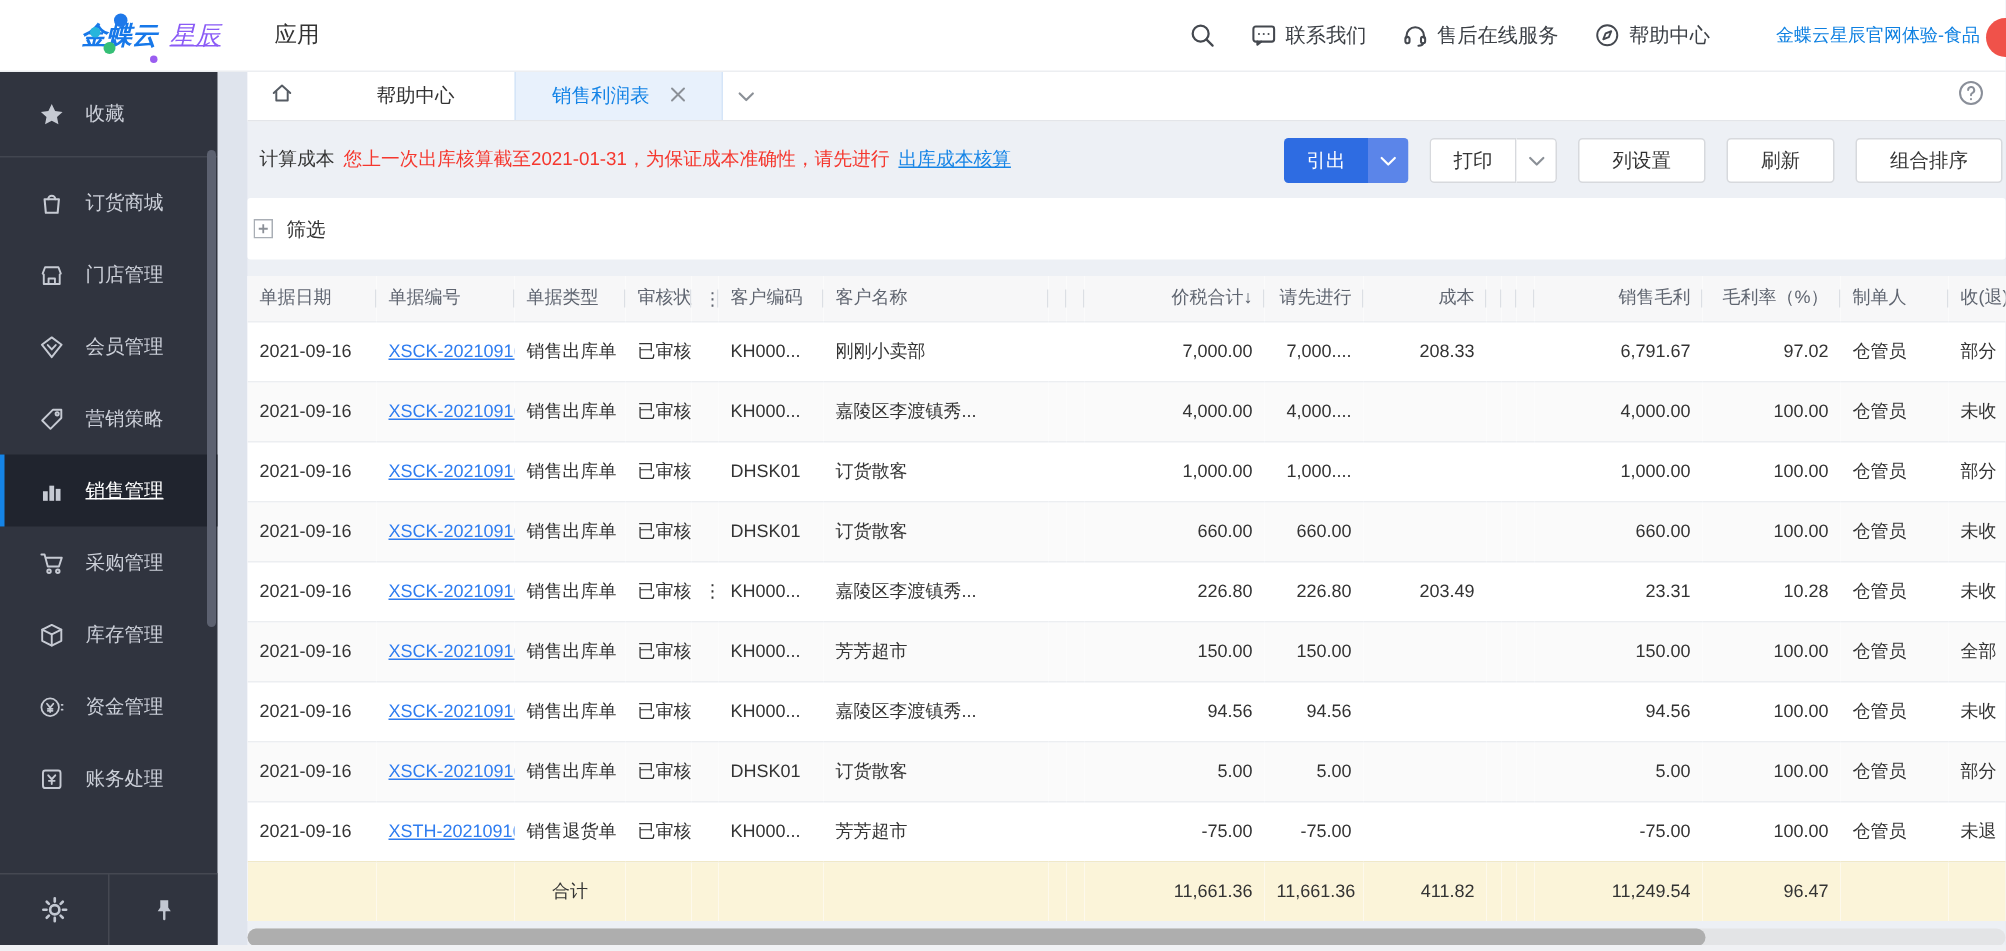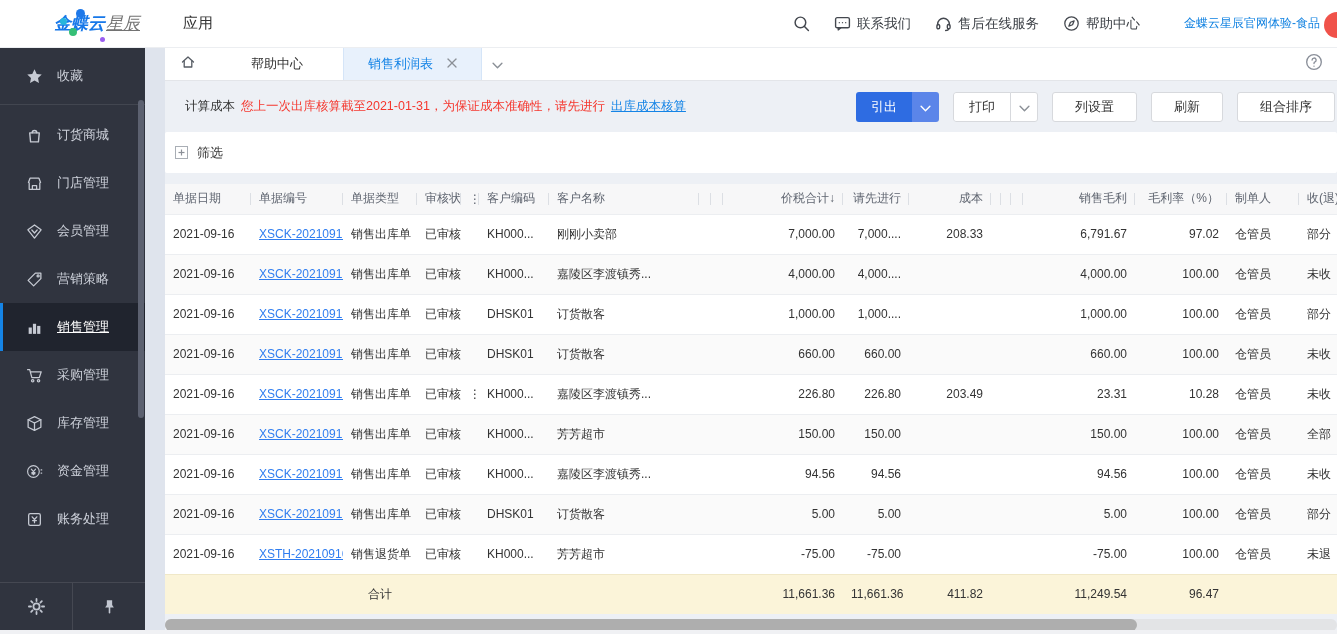--- a/index.html
+++ b/index.html
@@ -9,21 +9,21 @@
   
   .topnav{position:absolute;left:0;top:0;width:1337px;height:48px;background:#fff;
     border-bottom:1px solid #eceef1;display:flex;align-items:stretch;z-index:40;}
   .logo{position:relative;width:160px;display:flex;align-items:center;padding-left:54px;}
   .logo .dot{position:absolute;border-radius:50%;}
   .d1{width:9px;height:9px;background:#1e78e9;left:76px;top:9px;}
   .d2{width:7px;height:7px;background:#27b5dc;left:60px;top:18px;}
   .d3{width:8px;height:8px;background:#35bf76;left:69px;top:28px;}
   .d4{width:5px;height:5px;background:#9a5df0;left:100px;top:37px;}
   .brand-b{font-size:17px;font-weight:bold;color:#1778e9;font-style:italic;letter-spacing:0;}
-  .brand-l{font-size:17px;color:#737373;font-style:italic;margin-left:1px;text-decoration:underline;}
+  .brand-l{font-size:17px;color:#8b5cf6;font-style:italic;margin-left:8px;text-decoration:underline;}
   .nav-tab{display:flex;align-items:center;padding:0 23px;font-size:15px;color:#333;cursor:pointer;}
   .nav-tab.active{background:#0e80e1;color:#fff;}
   .topnav-right{flex:1;display:flex;align-items:center;justify-content:flex-end;gap:24px;padding-right:44px;}
   .tn-item{display:flex;align-items:center;gap:6px;font-size:13.5px;color:#3c4046;cursor:pointer;}
   .tn-item svg{display:block;}
   .account{display:flex;align-items:center;gap:6px;font-size:12px;color:#1778e9;cursor:pointer;}
   .avatar-sliver{position:absolute;right:-13px;top:12px;width:26px;height:26px;border-radius:50%;
     background:#f0524a;z-index:41;}
 
   
@@ -48,38 +48,38 @@
 
   .tabbar{height:33px;background:#fff;border-bottom:1px solid #e3e5e9;display:flex;align-items:stretch;}
   .tab-home{width:46px;display:flex;align-items:center;justify-content:center;color:#555;cursor:pointer;}
   .tab{display:flex;align-items:center;justify-content:center;gap:14px;padding:0 24px;font-size:13px;
     color:#333;min-width:132px;cursor:pointer;}
   .tab.active{background:#e8f1fc;color:#1584e6;border-left:1px solid #d5e5f8;border-right:1px solid #d5e5f8;}
   .tab-close{color:#8b9097;font-size:12px;line-height:1;cursor:pointer;}
   .tab-dd{width:30px;display:flex;align-items:center;justify-content:center;color:#8b9097;cursor:pointer;}
   .tab-help{margin-left:auto;display:flex;align-items:center;padding-right:14px;color:#8a8f99;cursor:pointer;}
 
-  .warnbar{height:51px;display:flex;align-items:center;padding:0 2px 0 20px;}
+  .warnbar{height:51px;display:flex;align-items:center;padding:0 2px 0 8px;}
   .notice{display:flex;align-items:center;gap:6px;font-size:12.5px;white-space:nowrap;}
   .notice .pfx{color:#333;}
   .notice .msg{color:#f5372e;}
   .notice .lnk{color:#1584e6;text-decoration:underline;cursor:pointer;}
   .btn-group{margin-left:auto;display:flex;align-items:center;gap:14px;}
   .split{display:flex;height:30px;border-radius:3px;overflow:hidden;}
   .split .b-main{display:flex;align-items:center;padding:0 15px;font-size:13px;cursor:pointer;}
   .split .b-dd{display:flex;align-items:center;justify-content:center;width:27px;cursor:pointer;}
   .split.primary .b-main{background:#2e6ce2;color:#fff;}
   .split.primary .b-dd{background:#5b85e9;color:#fff;}
   .split.plain .b-main{background:#fff;color:#333;border:1px solid #d7d9dd;border-radius:3px 0 0 3px;}
   .split.plain .b-dd{background:#fff;color:#8b9097;border:1px solid #d7d9dd;border-left:none;border-radius:0 3px 3px 0;}
   .btn{height:30px;background:#fff;border:1px solid #d7d9dd;border-radius:3px;font-size:13px;color:#333;
     padding:0 22px;cursor:pointer;font-family:inherit;}
 
   .filter-card{height:41px;background:#fff;border-radius:2px;display:flex;align-items:center;gap:9px;
-    padding-left:10px;font-size:13px;color:#333;}
+    padding-left:4px;font-size:13px;color:#333;}
   .filter-card svg{display:block;}
 
   
   .table-card{margin-top:11px;background:#fff;overflow:hidden;width:1172px;}
   table{border-collapse:collapse;table-layout:fixed;width:1220px;}
   th{height:30px;background:#f7f7f8;font-weight:normal;font-size:12px;color:#5f6570;text-align:left;
     padding:0 8px;white-space:nowrap;overflow:hidden;position:relative;cursor:pointer;}
   th::after{content:'';position:absolute;right:0;top:9px;bottom:9px;width:1px;background:#dcdfe4;}
   th.ar{text-align:right;}
   td{height:40px;font-size:12px;color:#333;padding:0 8px;white-space:nowrap;overflow:hidden;

